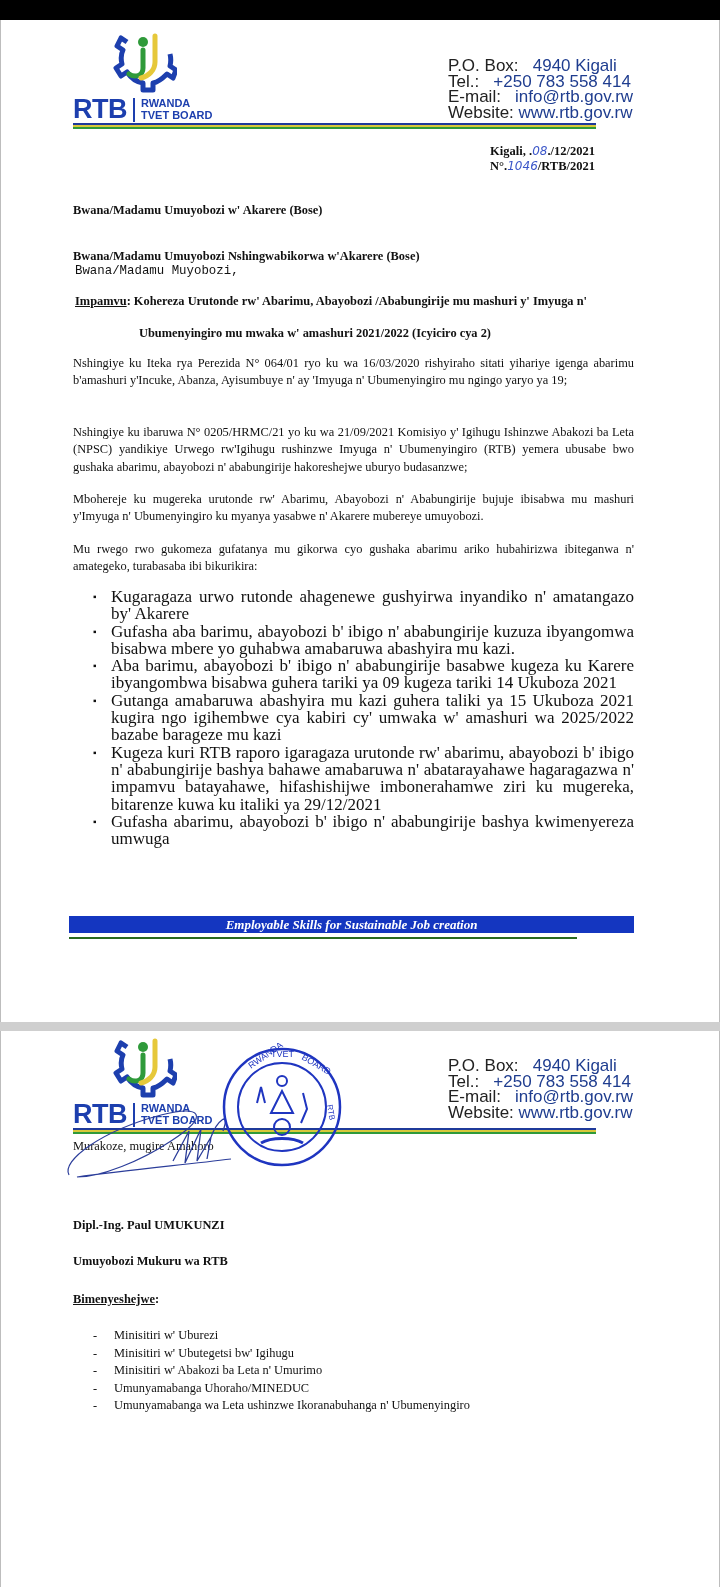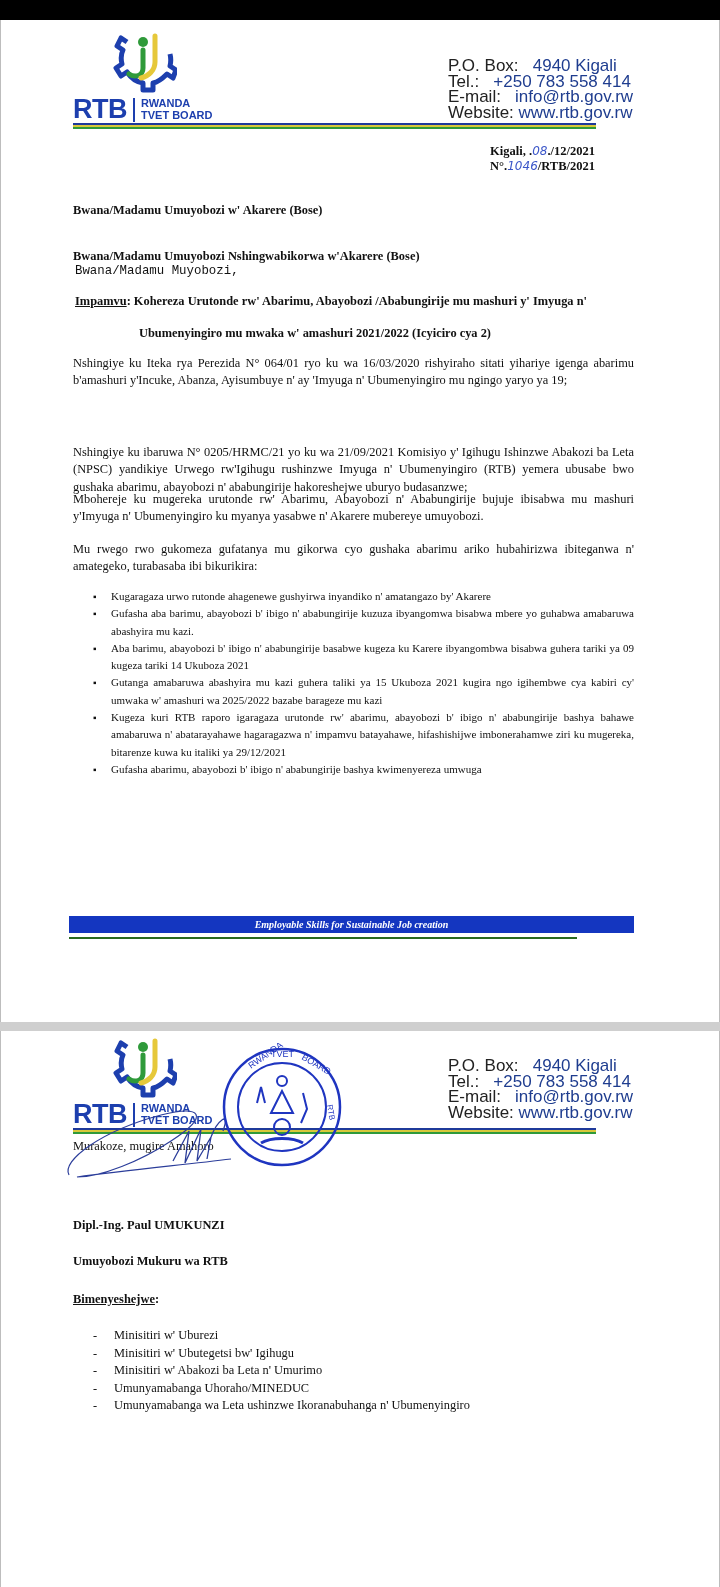--- a/index.html
+++ b/index.html
@@ -27,28 +27,28 @@
   .r-blue { background: #1f3a9a; }
   .r-yel { background: #d8c83a; }
   .r-grn { background: #2f9a3a; }
 
   .dateblock { position: absolute; right: 124px; text-align: right; font-weight: bold; font-size: 12.5px; line-height: 15px; }
   .hand { color: #3a55c8; font-family: "DejaVu Sans", sans-serif; font-weight: normal; font-style: italic; font-size: 12px; }
 
   .txt { position: absolute; left: 72px; width: 561px; font-size: 12.4px; line-height: 17.3px; text-align: justify; }
   .bold { font-weight: bold; }
   .u { text-decoration: underline; }
-  .bullets { position: absolute; left: 92px; width: 541px; font-size: 11px; line-height: 17.3px; }
+  .bullets { position: absolute; left: 92px; width: 541px; font-size: 17px; line-height: 17.3px; }
   .bullets li { list-style: none; position: relative; padding-left: 18px; text-align: justify; }
   .bullets li::before { content: "\25AA"; position: absolute; left: 0; top: 0; font-size: 10px; }
   .cc { position: absolute; left: 92px; font-size: 12.4px; line-height: 17.6px; }
   .cc li { list-style: none; position: relative; padding-left: 21px; }
   .cc li::before { content: "-"; position: absolute; left: 0; }
 
-  .footerbar { position: absolute; left: 68px; top: 896px; width: 565px; height: 17px; background: #1436c0; color: #fff; font-style: italic; font-weight: bold; font-size: 10px; text-align: center; line-height: 17px; }
+  .footerbar { position: absolute; left: 68px; top: 896px; width: 565px; height: 17px; background: #1436c0; color: #fff; font-style: italic; font-weight: bold; font-size: 13px; text-align: center; line-height: 17px; }
   .footerline { position: absolute; left: 68px; top: 917px; width: 508px; height: 2px; background: #2a6a20; }
 
   .sig { position: absolute; left: 60px; top: 70px; width: 180px; height: 80px; }
   .stamp { position: absolute; left: 220px; top: 12px; width: 122px; height: 128px; }
 </style>
 </head>
 <body>
 
 <div class="topbar"></div>
 
@@ -89,21 +89,21 @@
   <div class="txt bold" style="top:182px;">Bwana/Madamu Umuyobozi w' Akarere (Bose)</div>
   <div class="txt bold" style="top:228px;">Bwana/Madamu Umuyobozi Nshingwabikorwa w'Akarere (Bose)</div>
   <div class="txt" style="top:243px; left:74px;font-family:Liberation Mono, monospace;">Bwana/Madamu Muyobozi,</div>
 
   <div class="txt bold" style="top:273px; left:74px; width:580px; text-align:left;">
     <span class="u">Impamvu</span><span>: Kohereza Urutonde rw' Abarimu, Abayobozi /Ababungirije mu mashuri y' Imyuga n'</span>
   </div>
   <div class="txt bold" style="top:305px; left:138px; text-align:left;">Ubumenyingiro mu mwaka w' amashuri 2021/2022 (Icyiciro cya 2)</div>
 
   <div class="txt" style="top:335px;">Nshingiye ku Iteka rya Perezida N° 064/01 ryo ku wa 16/03/2020 rishyiraho sitati yihariye igenga abarimu b'amashuri y'Incuke, Abanza, Ayisumbuye n' ay 'Imyuga n' Ubumenyingiro mu ngingo yaryo ya 19;</div>
-  <div class="txt" style="top:404px;margin-top:20px;">Nshingiye ku ibaruwa N° 0205/HRMC/21 yo ku wa 21/09/2021 Komisiyo y' Igihugu Ishinzwe Abakozi ba Leta (NPSC) yandikiye Urwego rw'Igihugu rushinzwe Imyuga n' Ubumenyingiro (RTB) yemera ubusabe bwo gushaka abarimu, abayobozi  n' ababungirije hakoreshejwe uburyo budasanzwe;</div>
+  <div class="txt" style="top:404px;">Nshingiye ku ibaruwa N° 0205/HRMC/21 yo ku wa 21/09/2021 Komisiyo y' Igihugu Ishinzwe Abakozi ba Leta (NPSC) yandikiye Urwego rw'Igihugu rushinzwe Imyuga n' Ubumenyingiro (RTB) yemera ubusabe bwo gushaka abarimu, abayobozi  n' ababungirije hakoreshejwe uburyo budasanzwe;</div>
   <div class="txt" style="top:471px;">Mbohereje ku mugereka urutonde rw' Abarimu, Abayobozi n' Ababungirije bujuje ibisabwa mu mashuri y'Imyuga n' Ubumenyingiro ku myanya yasabwe  n' Akarere mubereye umuyobozi.</div>
   <div class="txt" style="top:521px;">Mu rwego rwo gukomeza gufatanya mu gikorwa cyo gushaka abarimu ariko hubahirizwa ibiteganwa n' amategeko, turabasaba ibi bikurikira:</div>
 
   <ul class="bullets" style="top:568px;">
     <li>Kugaragaza urwo rutonde ahagenewe gushyirwa inyandiko n' amatangazo by' Akarere</li>
     <li>Gufasha aba barimu, abayobozi b' ibigo n' ababungirije kuzuza ibyangomwa bisabwa mbere yo guhabwa amabaruwa abashyira mu kazi.</li>
     <li>Aba barimu, abayobozi b' ibigo n' ababungirije basabwe kugeza ku Karere ibyangombwa bisabwa guhera tariki ya 09 kugeza tariki 14 Ukuboza 2021</li>
     <li>Gutanga amabaruwa abashyira mu kazi guhera taliki ya 15 Ukuboza 2021 kugira ngo igihembwe cya kabiri cy' umwaka w' amashuri wa  2025/2022  bazabe barageze mu kazi</li>
     <li>Kugeza kuri RTB raporo igaragaza urutonde rw' abarimu, abayobozi b' ibigo n' ababungirije bashya bahawe amabaruwa n' abatarayahawe hagaragazwa n' impamvu batayahawe, hifashishijwe imbonerahamwe ziri ku mugereka, bitarenze kuwa ku italiki ya 29/12/2021</li>
     <li>Gufasha abarimu, abayobozi b' ibigo n' ababungirije bashya kwimenyereza umwuga</li>

